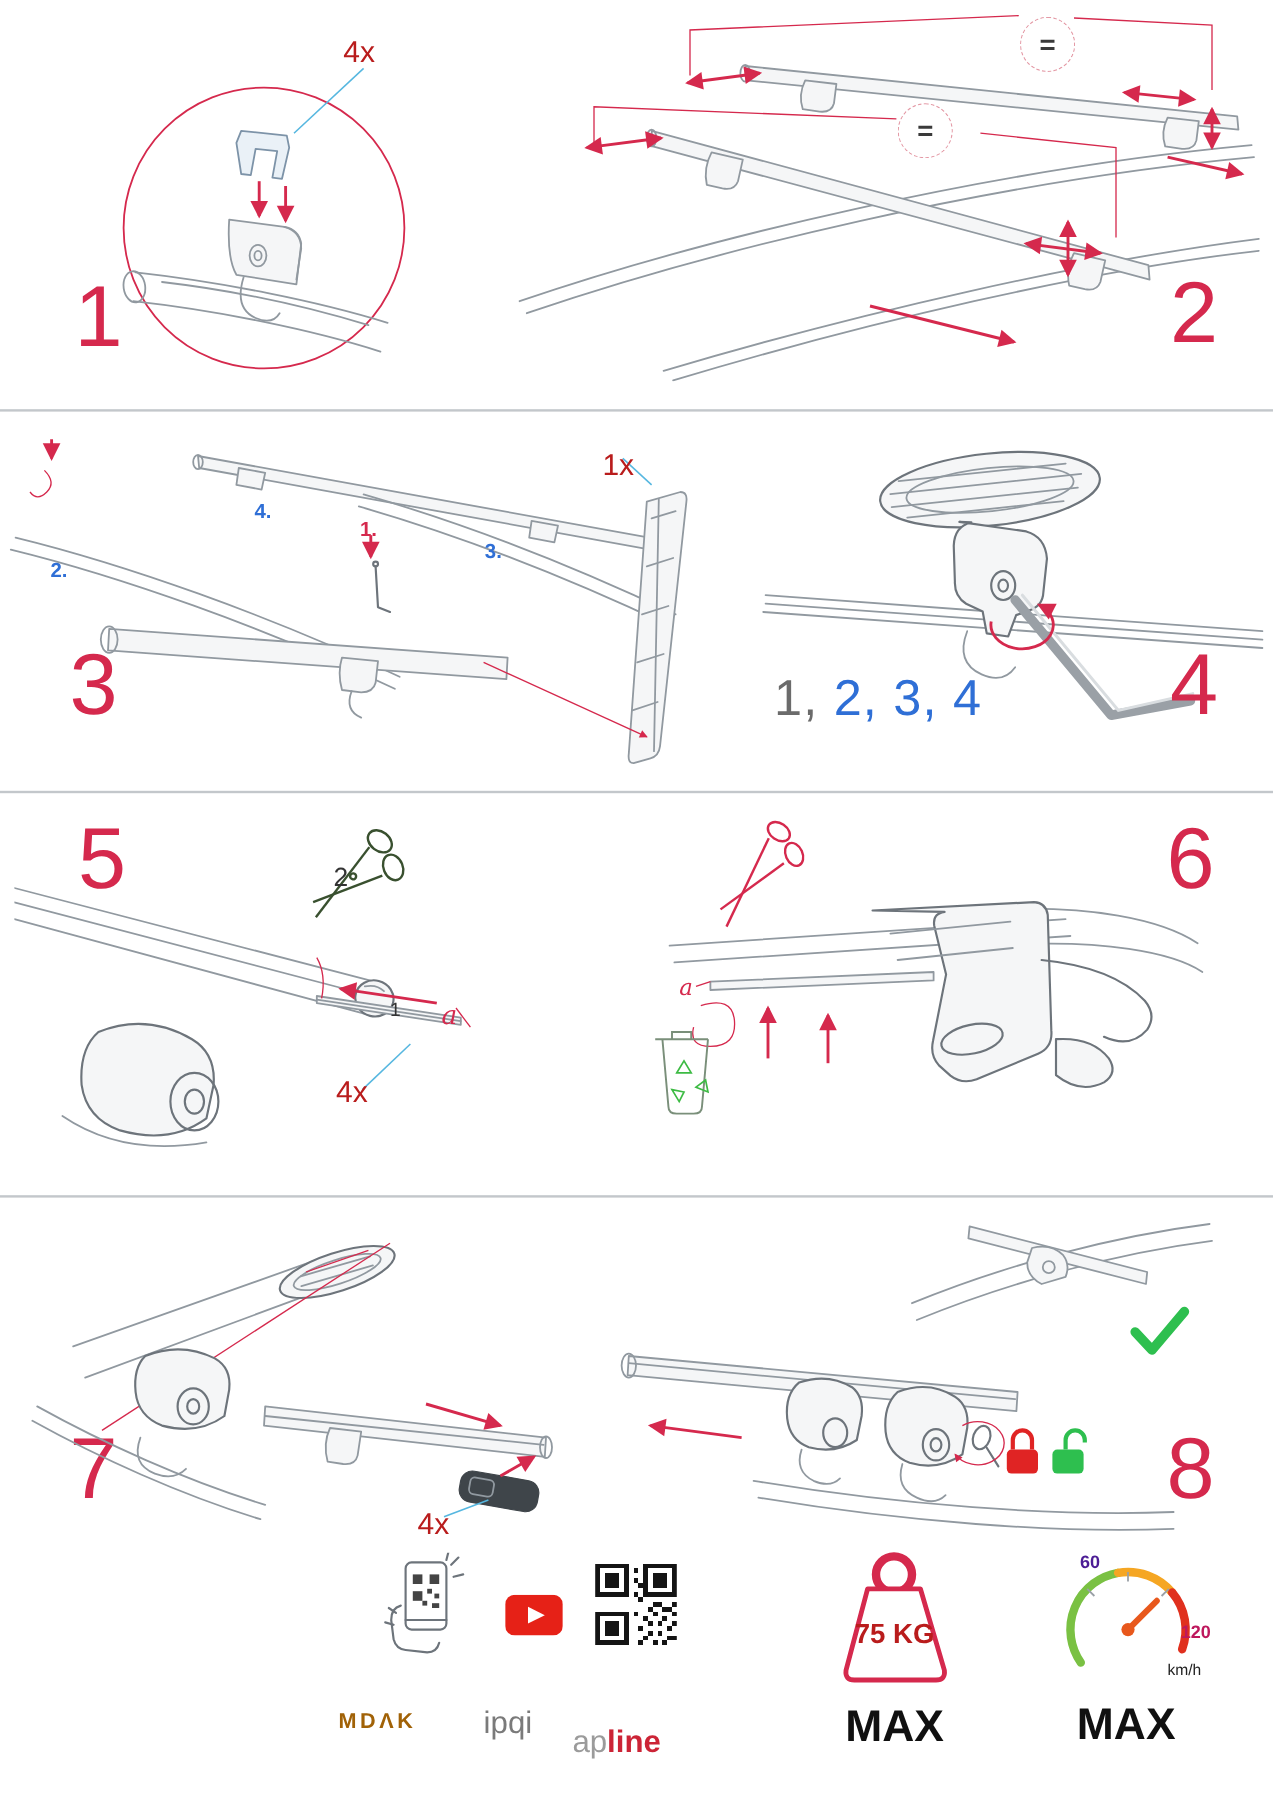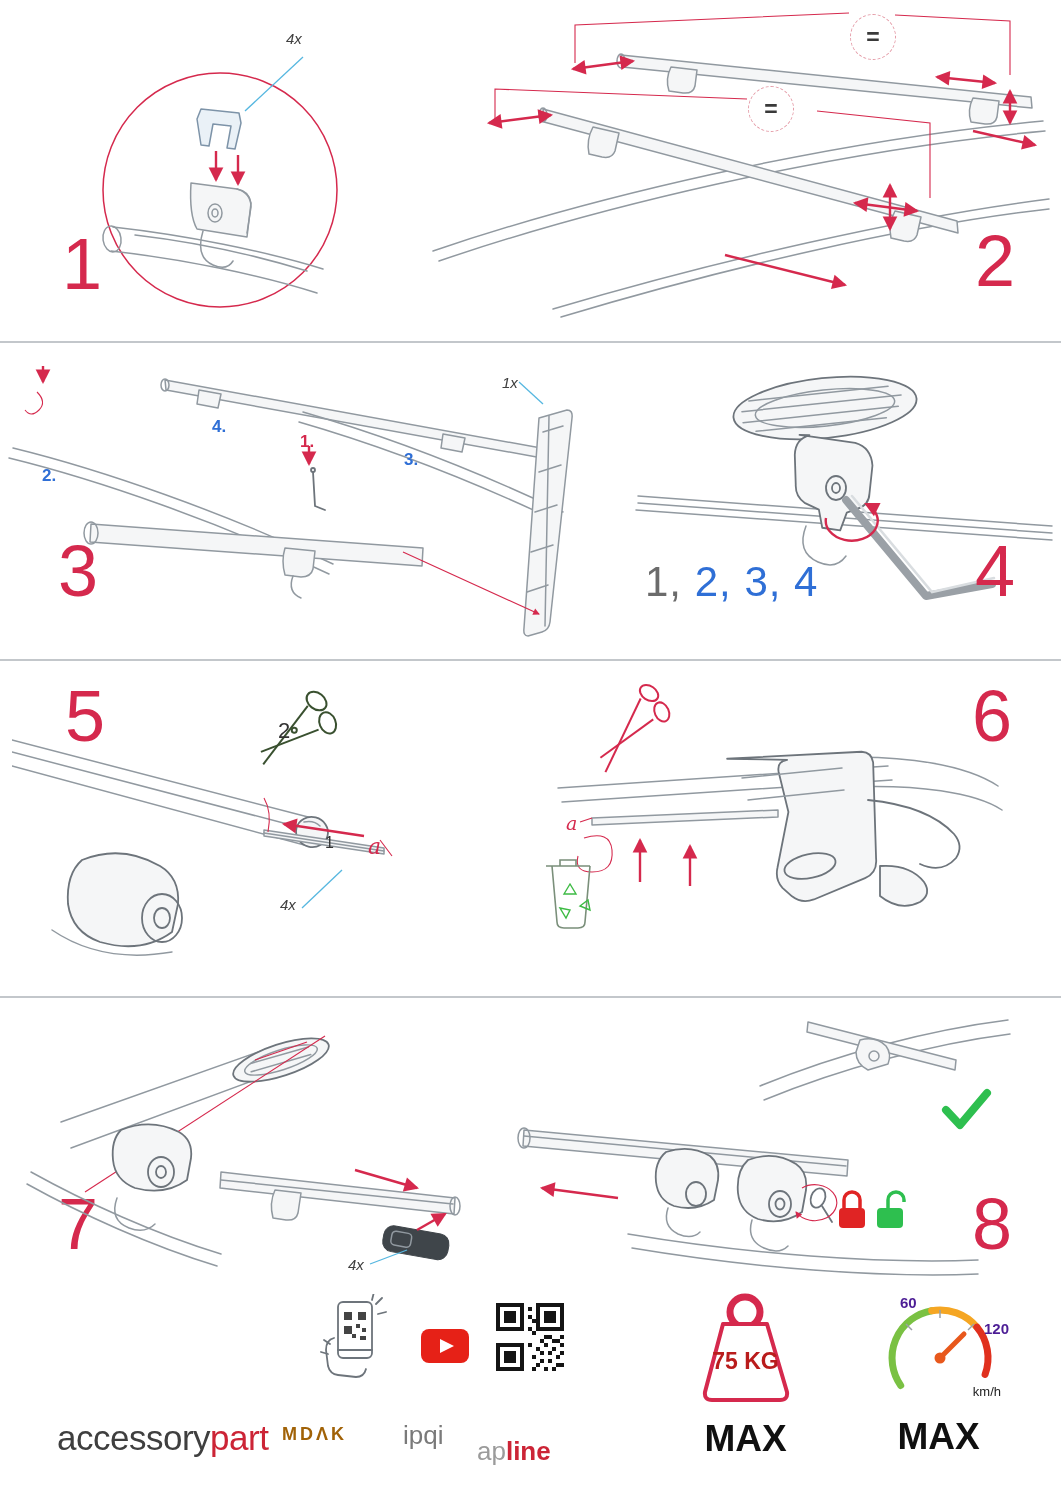--- a/index.html
+++ b/index.html
@@ -1,21 +1,21 @@
 <!DOCTYPE html>
 <html><head>
 <meta charset="utf-8">
 <style>
   * { margin:0; padding:0; box-sizing:border-box; }
   body { background:#fff; font-family:"Liberation Sans", sans-serif; }
   .page { position:relative; width:1061px; height:1500px; background:#ffffff; overflow:hidden; }
   .abs { position:absolute; }
   .sep { position:absolute; left:0; width:1061px; height:2px; background:#c3c7cb; }
   .step-num { position:absolute; font-size:72px; color:#d5294d; line-height:1; font-weight:400; }
-  .qty { position:absolute; font-size:15px; color:#404040;font-style:italic; }
+  .qty { position:absolute; font-size:25px; color:#b91c1c; }
   .sub { position:absolute; font-size:17px; font-weight:700; color:#2f6fd6; }
   .sub.red { color:#d5294d; }
   .plain-lbl { position:absolute; color:#333; }
   .lblA { position:absolute; font-family:"DejaVu Serif", serif; font-style:italic; color:#d5294d; }
   .eq-circle { position:absolute; width:46px; height:46px; border:1.6px dashed #e49aa6; border-radius:50%;
                display:flex; align-items:center; justify-content:center; font-size:23px; font-weight:700; color:#3a3a3a; }
   .seq { position:absolute; font-size:42px; letter-spacing:1px; }
   .seq .g { color:#6b6b6b; }
   .seq .b { color:#2f6fd6; }
   .product-name { position:absolute; font-size:55px; font-weight:700; color:#23246a; letter-spacing:2px; }
@@ -24,21 +24,21 @@
   .brand .sfx { color:#cc2436; }
   .logo-mdak { position:absolute; font-size:18px; font-weight:700; color:#a16207; letter-spacing:3px; }
   .logo-ipqi { position:absolute; font-size:26px; color:#7a7a7a; }
   .logo-apline { position:absolute; font-size:26px;margin-top:16px; }
   .logo-apline .pfx { color:#9b9b9b; }
   .logo-apline .sfx { color:#cc2436; font-weight:700; }
   .weight-value { position:absolute; left:683px; top:1348px; width:125px; text-align:center;
                   font-size:23px; font-weight:700; color:#b91c1c; }
   .max-lbl { position:absolute; width:125px; text-align:center; font-size:37px; font-weight:700; color:#101010; }
   .gauge-min { position:absolute; font-size:15px; font-weight:700; color:#4c1d95; }
-  .gauge-max { position:absolute; font-size:15px; font-weight:700; color:#4c1d95; }
+  .gauge-max { position:absolute; font-size:15px; font-weight:700; color:#be185d;margin-top:32px; }
   .kmh { position:absolute; left:876px; top:1384px; width:125px; text-align:right; font-size:13px; color:#222; }
 
   
   .redln { stroke:#d5294d; fill:none; stroke-width:1.5; }
   .ln { stroke:#9199a0; fill:none; stroke-width:1.5; stroke-linecap:round; stroke-linejoin:round; }
   .lnd { stroke:#6d747b; fill:none; stroke-width:1.8; stroke-linecap:round; stroke-linejoin:round; }
   .lfill { fill:#f5f6f7; }
   .lfill2 { fill:#eaf1f7; stroke:#7d93a8; }
   .redarr { stroke:#d5294d; stroke-width:2.4; fill:none; }
   .redthin { stroke:#d5294d; stroke-width:1.1; fill:none; }
@@ -298,23 +298,20 @@
     <g>
       <path class="lockRsh" d="M336,206 v-8 a8,8 0 0 1 16,0 v8"></path>
       <rect class="lockRbody" x="331" y="206" width="26" height="20" rx="4"></rect>
     </g>
     <g>
       <path class="lockGsh" d="M380,206 v-8 a8,8 0 0 1 16,0 v2"></path>
       <rect class="lockGbody" x="369" y="206" width="26" height="20" rx="4"></rect>
     </g>
   </svg>
 
-  <div class="brand" style="left:57px; top:1418px">
-    <span class="pfx">accessory</span><span class="sfx">part</span>
-  </div>
 
   <svg class="abs" style="left:308px; top:1294px" width="85" height="85" viewBox="0 0 85 85">
     <rect class="lnd" x="30" y="8" width="34" height="56" rx="5" fill="#fff"></rect>
     <g fill="#444">
       <rect x="36" y="18" width="8" height="8"></rect>
         <rect x="50" y="18" width="8" height="8"></rect>
       <rect x="36" y="32" width="8" height="8"></rect>
         <rect x="48" y="30" width="4" height="4"></rect>
       <rect x="54" y="34" width="4" height="4"></rect>
         <rect x="44" y="40" width="4" height="4"></rect>

